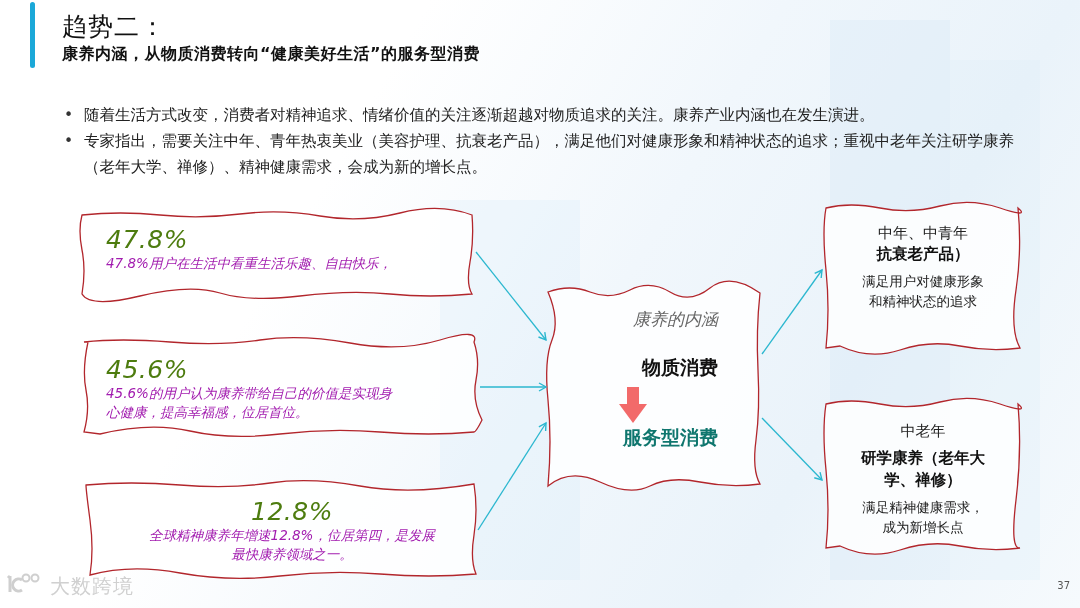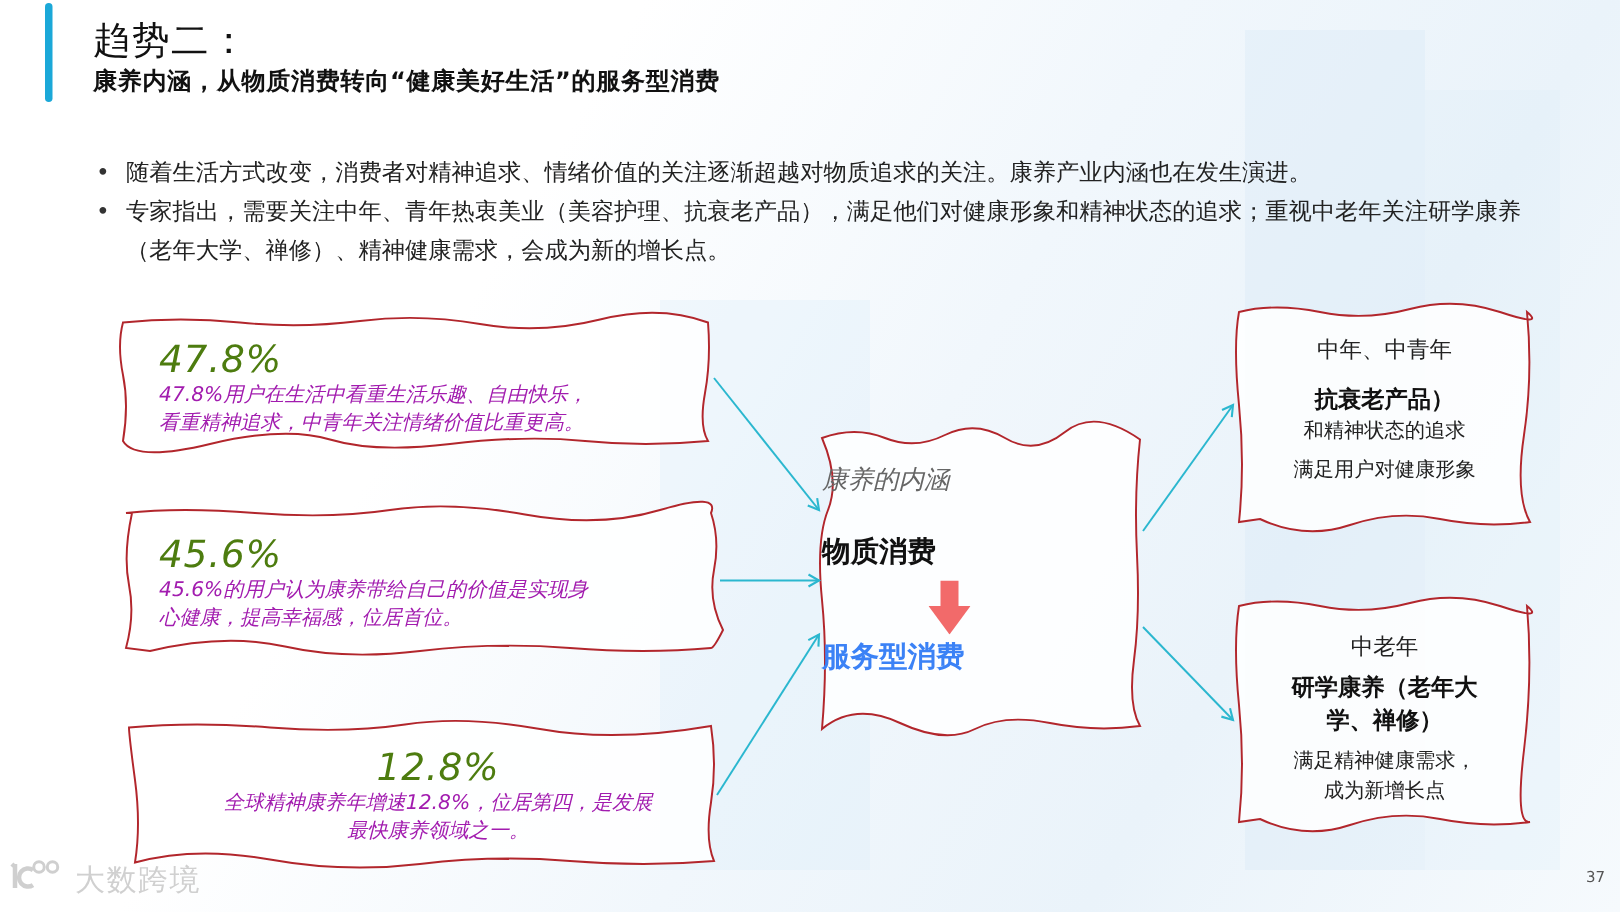--- a/index.html
+++ b/index.html
@@ -30,25 +30,25 @@
 
   svg.frames { position:absolute; left:0; top:0; width:1080px; height:608px; pointer-events:none; }
 
   .stat-box { position:absolute; }
   .stat-pct {
     font-size:25px; font-style:italic; color:#4d7c0f; letter-spacing:0.5px;
     font-family:"DejaVu Sans", sans-serif; line-height:28px;
   }
   .stat-desc { font-size:13.5px; font-style:italic; color:#a21caf; line-height:19px; }
 
-  .center-box { position:absolute; left:548px; top:292px; width:170px; height:192px; text-align:left; }
+  .center-box { position:absolute; left:548px; top:292px; width:170px; height:192px; text-align:right; }
   .center-label { margin-top:16px; font-size:17px; font-style:italic; color:#666; }
   .center-from { margin-top:24px; font-size:19px; font-weight:700; color:#111; }
   .center-arrow { margin:6px auto 0; width:28px; height:36px; position:relative; }
-  .center-to { margin-top:2px; font-size:19px; font-weight:700; color:#3b82f6; }
+  .center-to { margin-top:2px; font-size:19px; font-weight:700; color:#0f766e; }
 
   .right-box { position:absolute; text-align:center; color:#222; }
   .rb-head { font-size:15px; color:#222; }
   .rb-title { margin-top:6px; font-size:15.5px; font-weight:700; color:#111; line-height:22px; }
   .rb-desc { margin-top:6px; font-size:13.5px; color:#222; line-height:20px; }
 
   .logo { position:absolute; left:6px; top:572px; display:flex; align-items:center; color:#d4d4d4; }
   .logo-mark { font-size:20px; font-weight:700; letter-spacing:-2px; color:#d0d0d0; }
   .logo-text { margin-left:6px; font-size:20px; color:#d0d0d0; font-weight:400; letter-spacing:1px; }
   .page-num { position:absolute; right:10px; top:580px; font-size:10px; color:#555; }
@@ -100,21 +100,20 @@
     <line x1="480" y1="387" x2="546" y2="387"></line>
     <line x1="478" y1="530" x2="546" y2="423"></line>
     <line x1="762" y1="354" x2="822" y2="270"></line>
     <line x1="762" y1="418" x2="822" y2="480"></line>
   </g>
 </svg>
 
 <div class="stat-box" style="left:106px;top:226px;width:360px;">
   <div class="stat-pct">47.8%</div>
   <div class="stat-desc">47.8%用户在生活中看重生活乐趣、自由快乐，</div>
-  <div class="stat-desc">看重精神追求，中青年关注情绪价值比重更高。</div>
 </div>
 <div class="stat-box" style="left:106px;top:356px;width:360px;">
   <div class="stat-pct">45.6%</div>
   <div class="stat-desc">45.6%的用户认为康养带给自己的价值是实现身</div>
   <div class="stat-desc">心健康，提高幸福感，位居首位。</div>
 </div>
 <div class="stat-box" style="left:112px;top:498px;width:360px;text-align:center;">
   <div class="stat-pct">12.8%</div>
   <div class="stat-desc">全球精神康养年增速12.8%，位居第四，是发展</div>
   <div class="stat-desc">最快康养领域之一。</div>
@@ -127,23 +126,23 @@
     <svg width="28" height="36" viewBox="0 0 28 36">
       <rect x="8" y="0" width="12" height="18" fill="#f26a6a"></rect>
       <polygon points="0,17 28,17 14,36" fill="#f26a6a"></polygon>
     </svg>
   </div>
   <div class="center-to">服务型消费</div>
 </div>
 
 <div class="right-box" style="left:830px;top:224px;width:186px;">
   <div class="rb-head">中年、中青年</div>
-  <div class="rb-title" style="margin-top:12px">抗衰老产品）</div>
+  <div class="rb-title" style="margin-top:0">抗衰老产品）</div>
+  <div class="rb-desc">满足用户对健康形象</div>
   <div class="rb-desc" style="margin-top:0">和精神状态的追求</div>
-  <div class="rb-desc">满足用户对健康形象</div>
 </div>
 <div class="right-box" style="left:830px;top:422px;width:186px;">
   <div class="rb-head">中老年</div>
   <div class="rb-title">研学康养（老年大</div>
   <div class="rb-title" style="margin-top:0">学、禅修）</div>
   <div class="rb-desc">满足精神健康需求，</div>
   <div class="rb-desc" style="margin-top:0">成为新增长点</div>
 </div>
 
 <div class="logo">

